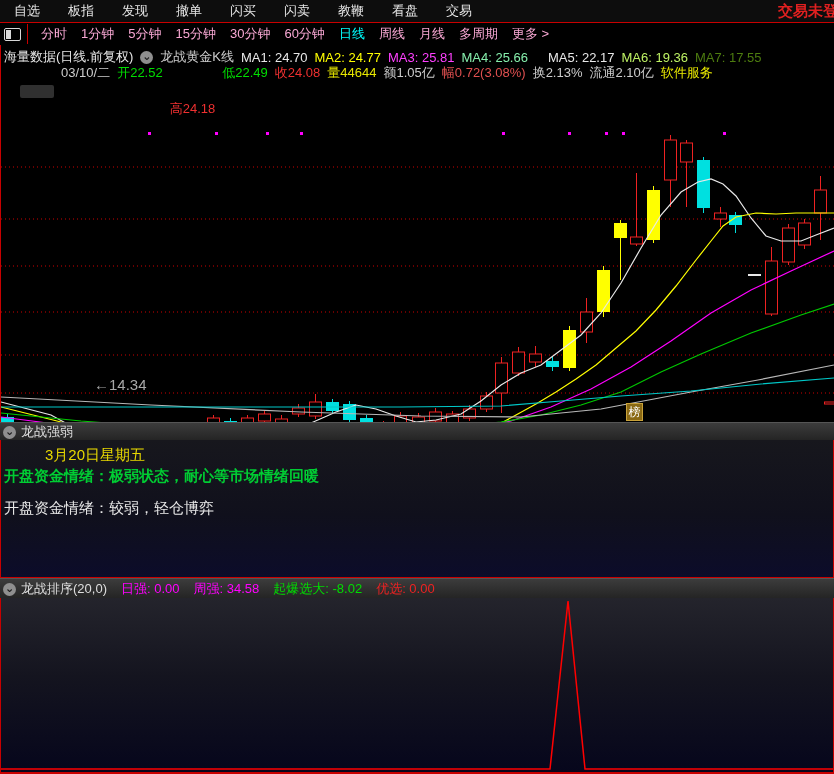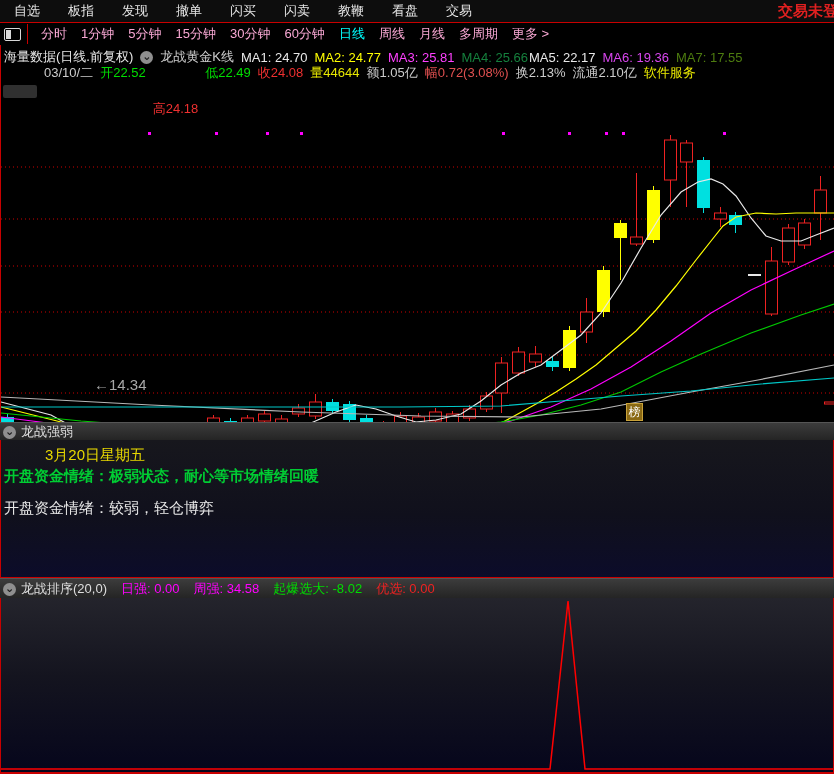--- a/index.html
+++ b/index.html
@@ -17,21 +17,21 @@
              display:flex;align-items:center;}
   .win-icon{width:15px;height:11px;border:1px solid #d8d8d8;border-radius:2px;margin:0 6px 0 4px;position:relative;}
   .win-icon>div{position:absolute;left:1px;top:1px;bottom:1px;width:5px;background:#d8d8d8;}
   .p-sep{width:1px;height:20px;background:#c80000;margin-right:6px;}
   .period-item{color:#f9a8d4;font-size:13px;padding:0 7px;white-space:nowrap;}
   .period-item.active{color:#00ffff;}
   
   .chartpanel{left:0;top:45px;width:832px;height:377px;background:#000;
               border-left:1px solid #c80000;border-right:5px solid #14b8a6;border-bottom:1px solid #b00000;padding-left:37px;}
   .inforow1{position:absolute;left:3px;top:3px;display:flex;align-items:center;font-size:13px;white-space:nowrap;}
-  .inforow2{position:absolute;left:2px;top:19px;display:flex;align-items:center;font-size:13px;white-space:nowrap;}
+  .inforow2{position:absolute;left:19px;top:19px;display:flex;align-items:center;font-size:13px;white-space:nowrap;}
   .inforow1 span,.inforow2 span{margin-right:7px;}
   .circ-icon{display:inline-block;width:13px;height:13px;border-radius:50%;background:#8f8f8f;color:#1c1c1c;
              font-size:11px;line-height:11px;text-align:center;margin-right:6px;font-weight:bold;}
   .codebox{width:34px;height:13px;background:#303030;border-radius:2px;margin-right:6px;}
   #main-chart{left:0;top:85px;}
   .low-label{color:#a8a8a8;font-size:15px;}
   .badge{width:15px;height:16px;background:#8a6914;border:1px solid #c9a23a;color:#fff;
          font-size:12px;line-height:16px;text-align:center;}
   
   .phead{left:0;width:834px;height:18px;background:linear-gradient(#3c3c3c,#232323);
@@ -91,23 +91,23 @@
 
   <div class="abs chartpanel">
     <div class="inforow1">
       <span style="color:#e8e8e8;">海量数据(日线.前复权)</span>
       <span class="circ-icon">⌄</span>
       <span style="color:#cccccc;">龙战黄金K线</span>
       <span id="ma-values" style="display:flex;">
           <span class="" style="color: rgb(232, 232, 232); margin-right: 7px;">MA1: 24.70</span>
           <span class="" style="color: rgb(255, 255, 0); margin-right: 7px;">MA2: 24.77</span>
           <span class="" style="color: rgb(255, 64, 255); margin-right: 7px;">MA3: 25.81</span>
-          <span class="" style="color: #15803d; margin-right: 1px;">MA4: 25.66</span>
+          <span class="" style="color: #86efac; margin-right: 20px;">MA4: 25.66</span>
           <span class="" style="color: rgb(232, 232, 232); margin-right: 7px;">MA5: 22.17</span>
-          <span class="" style="color: #d946ef; ">MA6: 19.36</span>
+          <span class="" style="color: #bef264; ">MA6: 19.36</span>
           <span class="" style="color: #4d7c0f; margin-right: 7px;">MA7: 17.55</span>
         </span>
     </div>
     <div class="inforow2">
       <span class="codebox"></span>
       <span id="quote-values" style="display:flex;">
           <span class="" style="color: rgb(204, 204, 204); margin-right: 7px;">03/10/二</span>
           <span class="" style="color: rgb(0, 221, 0); margin-right: 7px;">开22.52</span>
           <span class="" style="color: rgb(238, 48, 48); margin-right: 7px; margin-top: 36px;">高24.18</span>
           <span class="" style="color: rgb(0, 221, 0); margin-right: 7px;">低22.49</span>

